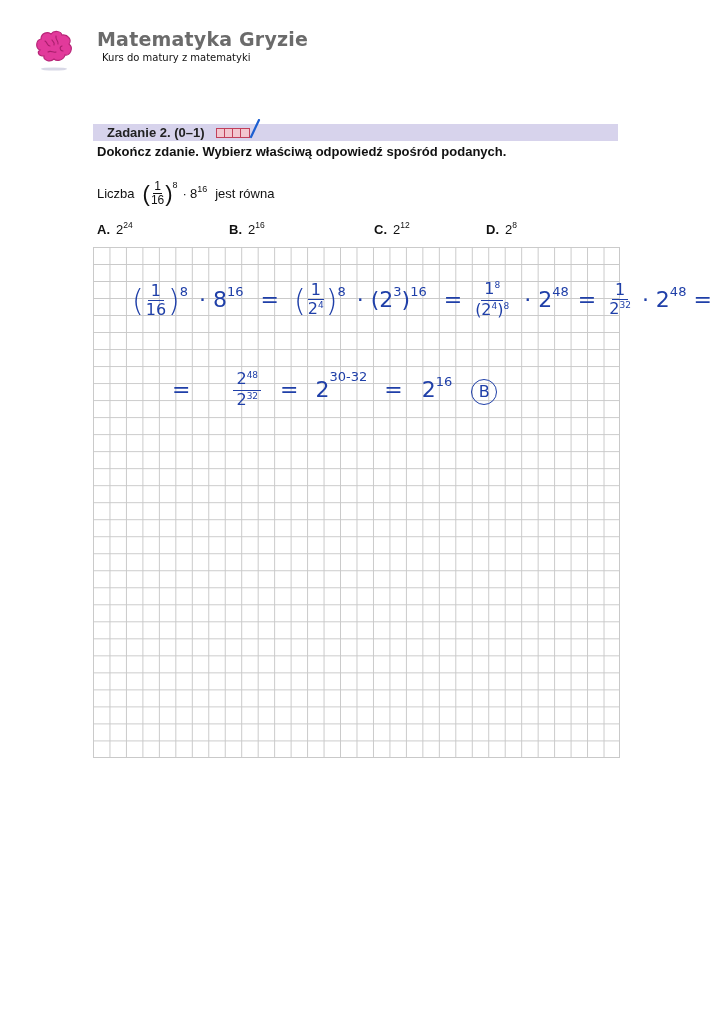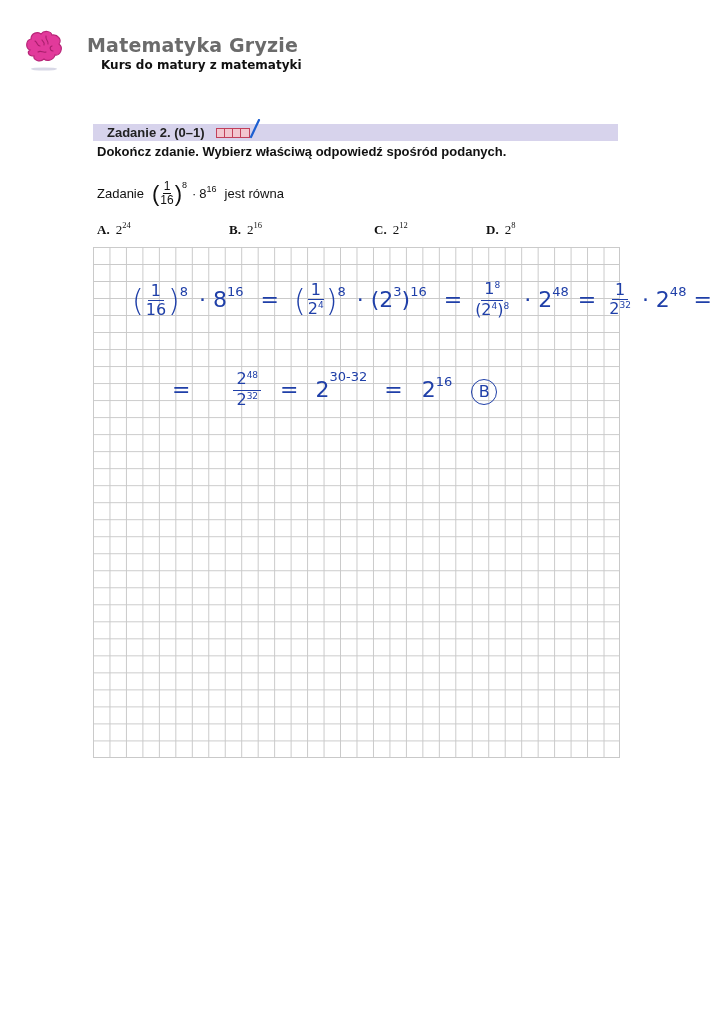--- a/index.html
+++ b/index.html
@@ -1,25 +1,25 @@
 <!DOCTYPE html>
 <html><head>
 <meta charset="utf-8">
 <style>
   * { box-sizing: border-box; margin: 0; padding: 0; }
   html, body { width: 720px; height: 1018px; background: #ffffff; overflow: hidden; }
   body { position: relative; font-family: "Liberation Sans", sans-serif; color: #111; }
 
   
-  .brand { position: absolute; left: 22px; top: 26px; display: flex; align-items: flex-end; }
+  .brand { position: absolute; left: 32px; top: 26px; display: flex; align-items: flex-start; }
   .brand-logo { width: 44px; height: 46px; position: relative; }
   .brand-logo svg { position: absolute; left: 0; top: 0; }
   .brand-text { margin-left: 21px; margin-top: 2px; }
   .brand-title { font-family: "DejaVu Sans", sans-serif; font-weight: bold; font-size: 19px; color: #6b6b6b; letter-spacing: 0.2px; line-height: 22px; }
-  .brand-sub { font-family: "DejaVu Sans", sans-serif; font-weight: bold; font-size: 12px; color: #111; margin-top: 2px; margin-left: 14px; }
+  .brand-sub { font-family: "DejaVu Sans", sans-serif; font-weight: normal; font-size: 10px; color: #111; margin-top: 2px; margin-left: 5px; }
 
   
   .task-band { position: absolute; left: 93px; top: 124px; width: 525px; height: 17px; background: #d7d3ec; }
   .task-title { position: absolute; left: 107px; top: 125px; font-weight: bold; font-size: 13px; color: #222; }
   .score-boxes { position: absolute; left: 216px; top: 128px; display: flex; border: 1px solid #c2405a; background: #e9a8b6; }
   .score-boxes span { width: 8px; height: 8px; border-right: 1px solid #c2405a; background: #f2c6cf; }
   .score-boxes span:last-child { border-right: none; }
   .pen-mark { position: absolute; left: 249px; top: 119px; }
   .instruction { position: absolute; left: 97px; top: 144px; font-weight: bold; font-size: 13px; color: #111; }
 
@@ -27,21 +27,21 @@
   .question { position: absolute; left: 97px; top: 180px; font-size: 13px; display: flex; align-items: center; color: #111; }
   .frac-paren { display: inline-flex; align-items: center; font-size: 22px; font-weight: 300; margin-left: 8px; }
   .frac { display: inline-flex; flex-direction: column; align-items: center; font-size: 12px; line-height: 13px; margin: 0 1px; }
   .frac .num { border-bottom: 1px solid #111; padding: 0 1px; }
   .sup { font-size: 9px; position: relative; top: -9px; }
   .q-mid { margin-left: 5px; }
   .q-end { margin-left: 8px; }
 
   
   .answers { position: absolute; top: 222px; left: 97px; width: 520px; font-size: 13px; }
-  .answer { position: absolute; top: 0; white-space: nowrap; font-family: Liberation Serif, serif; }
+  .answer { position: absolute; top: 0; white-space: nowrap; }
   .answer .lbl { font-weight: bold; margin-right: 6px; }
   .answer .ex { font-size: 8.5px; position: relative; top: -6px; }
 
   
   .grid { position: absolute; left: 93px; top: 247px; width: 527px; height: 511px;
     background-color: #fff;
     background-image:
       linear-gradient(to right, #c9c9c9 1px, transparent 1px),
       linear-gradient(to bottom, #c9c9c9 1px, transparent 1px);
     background-size: 16.47px 17.03px;
@@ -82,21 +82,21 @@
   <span></span>
   <span></span>
   <span></span>
 </div>
 <svg class="pen-mark" width="12" height="20" viewBox="0 0 12 20">
   <path d="M10 1 L2 18" stroke="#1d5fd1" stroke-width="2.2" stroke-linecap="round"></path>
 </svg>
 <div class="instruction">Dokończ zdanie. Wybierz właściwą odpowiedź spośród podanych.</div>
 
 <div class="question">
-  <span>Zadanie</span>
+  <span>Liczba</span>
   <span class="frac-paren">
     (<span class="frac">
         <span class="num">1</span>
         <span class="den">16</span>
       </span>)<span class="sup">8</span>
   </span>
   <span class="q-mid">·</span>
   <span style="margin-left:3px">8</span>
     <span class="sup" style="font-size:9px;top:-5px">16</span>
   <span class="q-end">jest równa</span>

